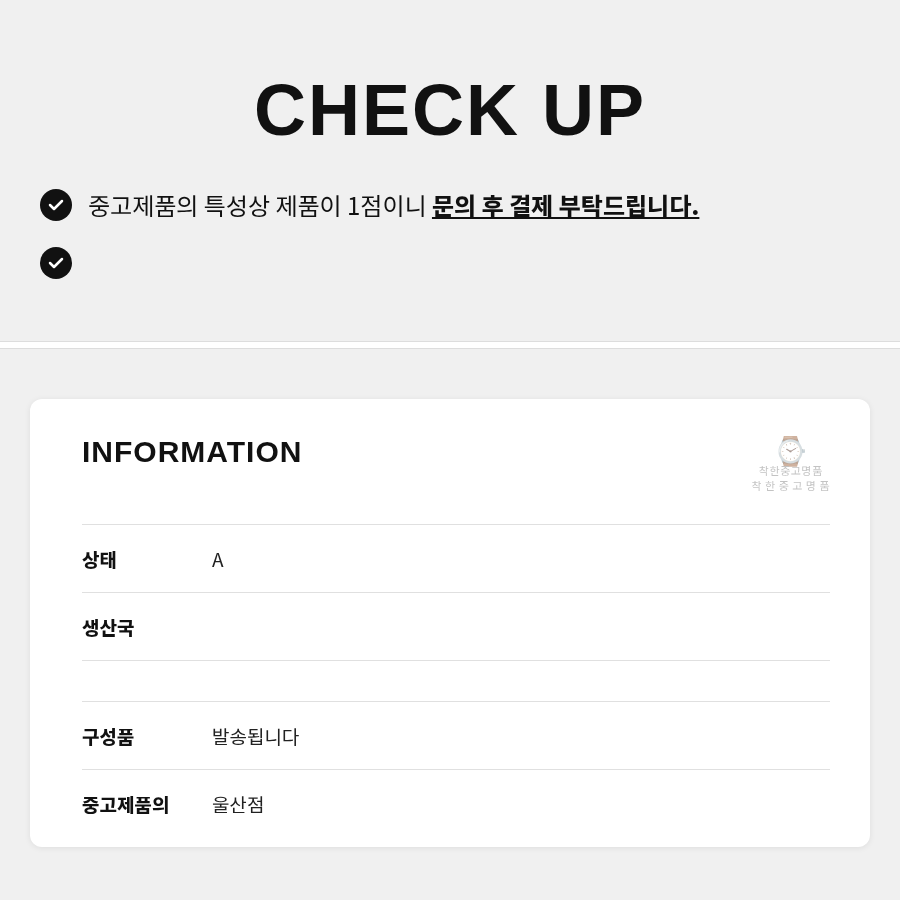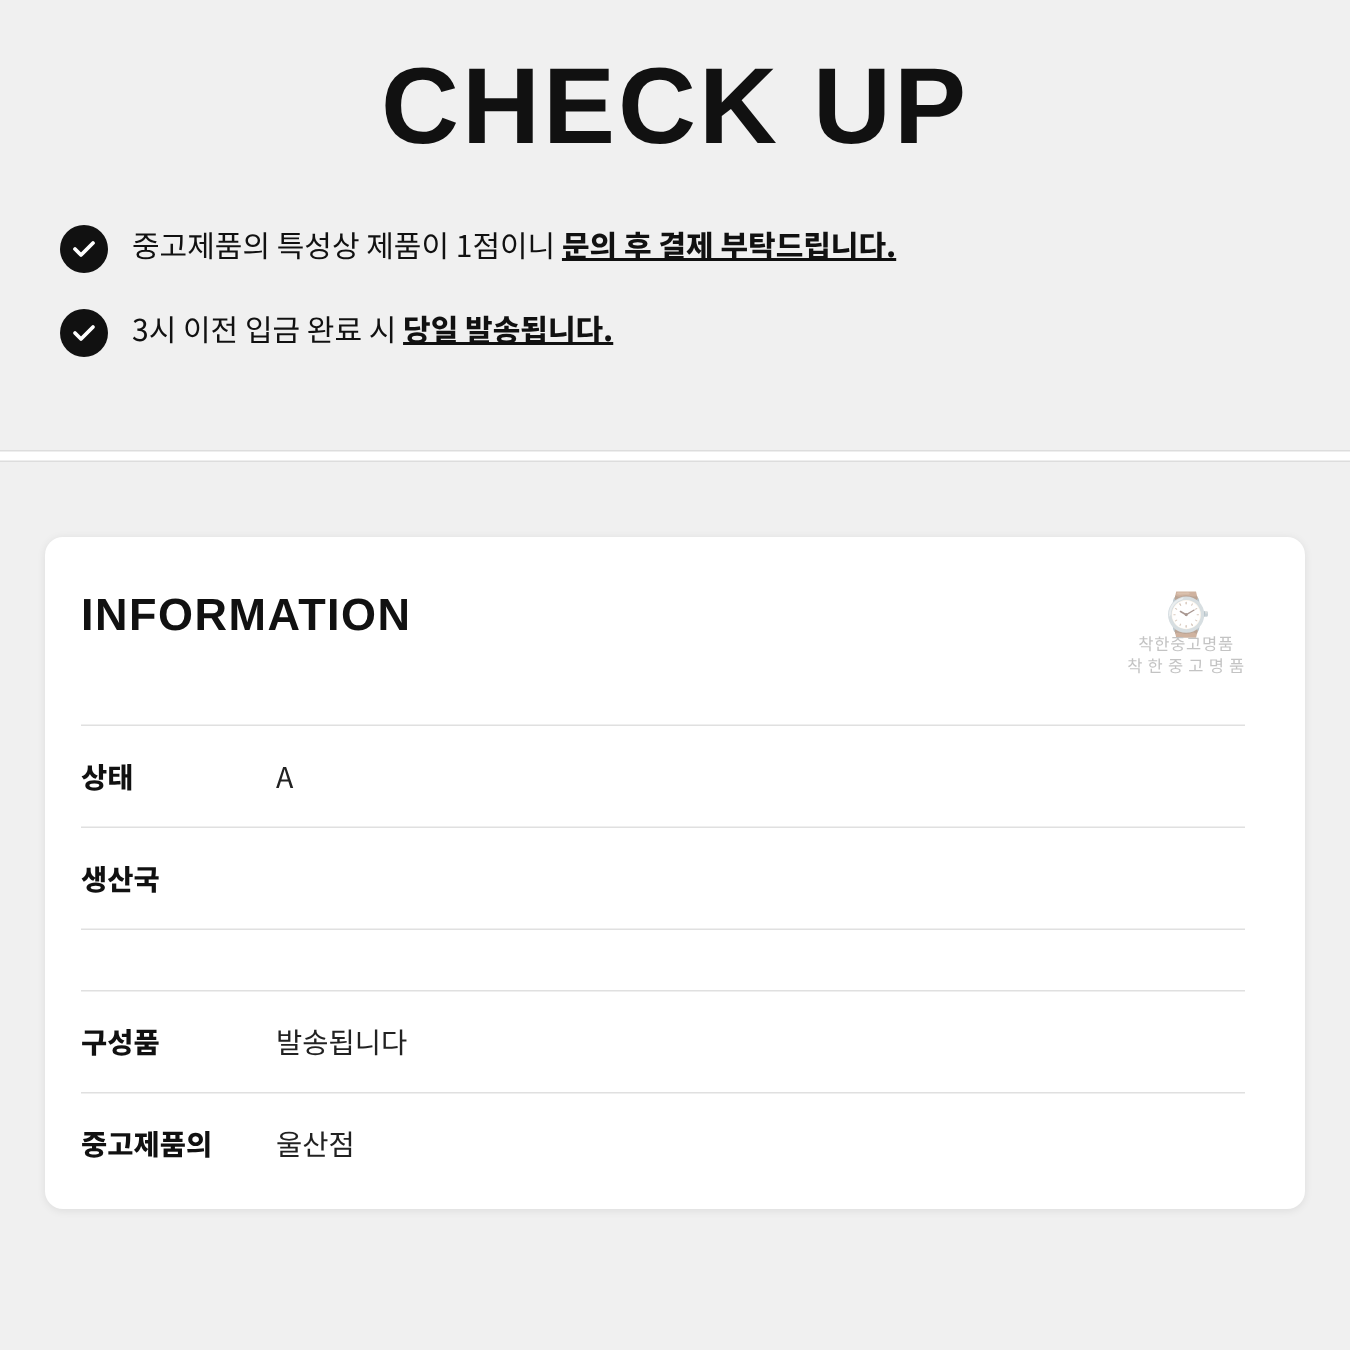--- a/index.html
+++ b/index.html
@@ -11,38 +11,39 @@
     body {
       width: 900px;
       min-height: 900px;
       background: #f0f0f0;
       font-family: 'Apple SD Gothic Neo', 'Malgun Gothic', 'Noto Sans KR', sans-serif;
     }
 
     .top-section {
       background: #f0f0f0;
       padding: 30px 40px 40px 40px;
+      margin-top: 39px;
     }
 
     .title {
       text-align: center;
       font-size: 72px;
       font-weight: 900;
       color: #111;
       letter-spacing: 2px;
       margin-bottom: 36px;
       font-family: Arial Black, Arial, sans-serif;
     }
 
     .check-item {
       display: flex;
       align-items: flex-start;
       gap: 16px;
       margin-bottom: 22px;
-      font-size: 20px;
+      font-size: 24px;
       color: #111;
     }
 
     .check-icon {
       width: 32px;
       height: 32px;
       background: #111;
       border-radius: 50%;
       display: flex;
       align-items: center;
@@ -74,21 +75,21 @@
 
     .spacer {
       height: 50px;
       background: #f0f0f0;
     }
 
     .info-card {
       background: #fff;
       border-radius: 12px;
       margin: 0 30px;
-      padding: 36px 40px 10px 24px;
+      padding: 36px 40px 10px 52px;
       box-shadow: 0 1px 6px rgba(0,0,0,0.08);
       position: relative;
     }
 
     .info-header {
       display: flex;
       justify-content: space-between;
       align-items: flex-start;
       margin-bottom: 30px;
     }
@@ -157,23 +158,20 @@
       중고제품의 특성상 제품이 1점이니 <span class="highlight">문의 후 결제 부탁드립니다.</span>
     </span>
   </div>
 
   <div class="check-item">
     <div class="check-icon">
       <svg viewBox="0 0 18 18" fill="none" xmlns="http://www.w3.org/2000/svg">
         <polyline points="3,9 7,13 15,5" stroke="white" stroke-width="2.5" stroke-linecap="round" stroke-linejoin="round"></polyline>
       </svg>
     </div>
-    <span class="check-text">
-      3시 이전 입금 완료 시 <span class="highlight">당일 발송됩니다.</span>
-    </span>
   </div>
 </div>
 
 <div class="divider-section"></div>
 <div class="spacer"></div>
 
 <div class="info-card">
   <div class="info-header">
     <h2 class="info-title">INFORMATION</h2>
     <div class="brand-logo">

